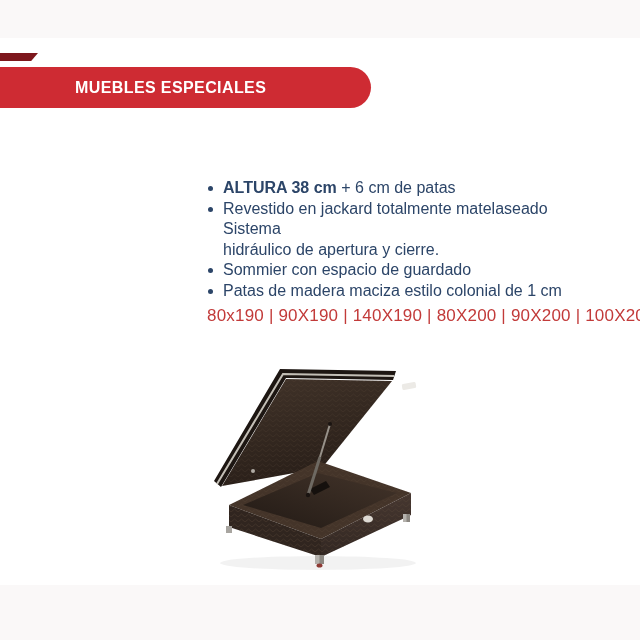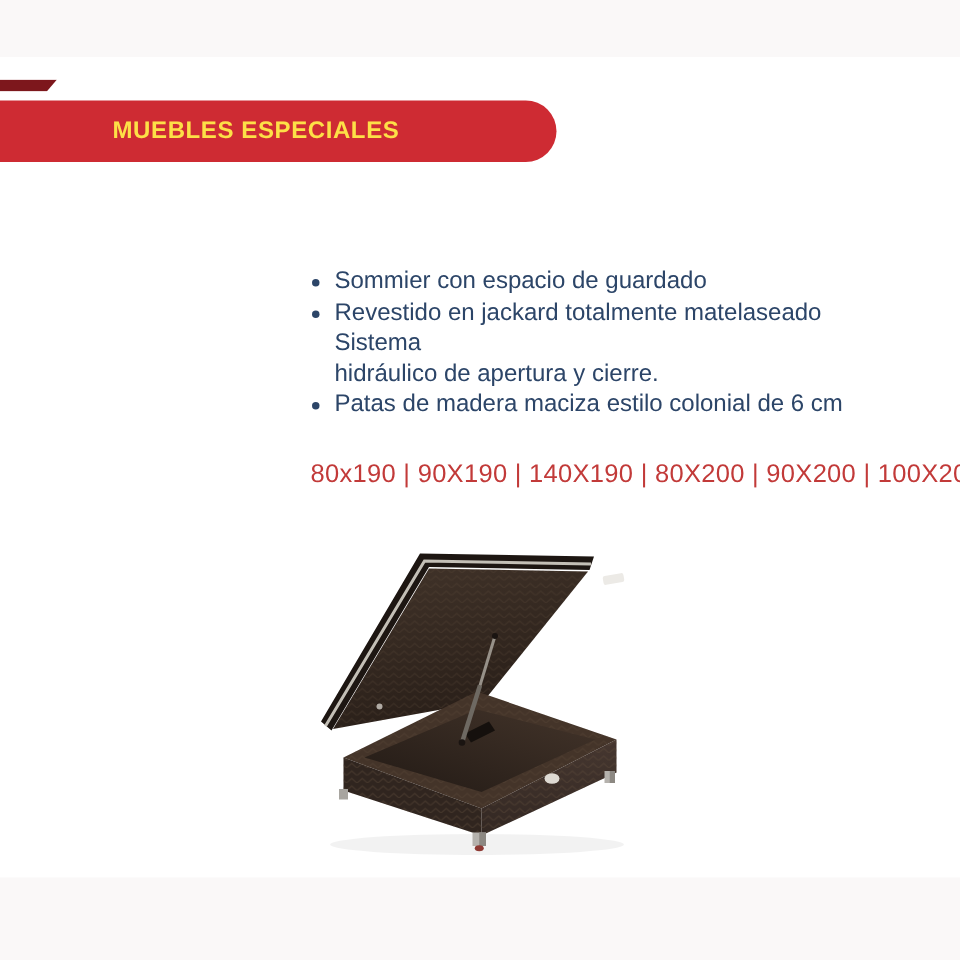--- a/index.html
+++ b/index.html
@@ -18,21 +18,21 @@
     clip-path:polygon(0 0,100% 0,82% 100%,0 100%);
   }
   .banner{
     position:absolute;left:0;top:67px;width:371px;height:41px;
     background:var(--banner-red,#ce2b33);
     border-radius:0 21px 21px 0;
     display:flex;align-items:center;
     box-sizing:border-box;padding-left:75px;
   }
   .banner-label{
-    color:#fde047;font-size:16px;font-weight:700;letter-spacing:.4px;
+    color:#ffffff;font-size:16px;font-weight:700;letter-spacing:.4px;
   }
 
   .product-title{
     position:absolute;left:75px;top:184px;
     color:var(--title-red,#c4262f);
     font-size:21px;font-weight:700;letter-spacing:.6px;
   }
 
   .feature-list{
     position:absolute;left:207px;top:178px;width:402px;
@@ -70,23 +70,24 @@
   <div class="strip strip-bottom"></div>
 
   <div class="ribbon-fold"></div>
 
   <div class="banner">
     <span class="banner-label">MUEBLES ESPECIALES</span>
   </div>
 
 
   <ul class="feature-list">
+      <li><span class="seg-bold">ALTURA 38 cm</span><span class="seg"> + 6 cm de patas</span></li>
+      <li><span class="seg">Revestido en jackard totalmente matelaseado Sistema</span><br><span class="seg">hidráulico de apertura y cierre.</span></li>
       <li><span class="seg">Sommier con espacio de guardado</span></li>
-      <li><span class="seg">Revestido en jackard totalmente matelaseado Sistema</span><br><span class="seg">hidráulico de apertura y cierre.</span></li>
-      <li><span class="seg">Patas de madera maciza estilo colonial de 6 cm</span></li>
+      <li><span class="seg">Patas de madera maciza estilo colonial de 1 cm</span></li>
     </ul>
 
   <div class="sizes-line">80x190 | 90X190 | 140X190 | 80X200 | 90X200 | 100X200</div>
 
   <div class="product-image">
     <svg viewBox="0 0 240 205" width="240" height="205">
       <defs>
         <linearGradient id="lidGrad" x1="0" y1="0" x2="0.4" y2="1">
           <stop offset="0" stop-color="#42342a"></stop>
           <stop offset="1" stop-color="#281e18"></stop>

